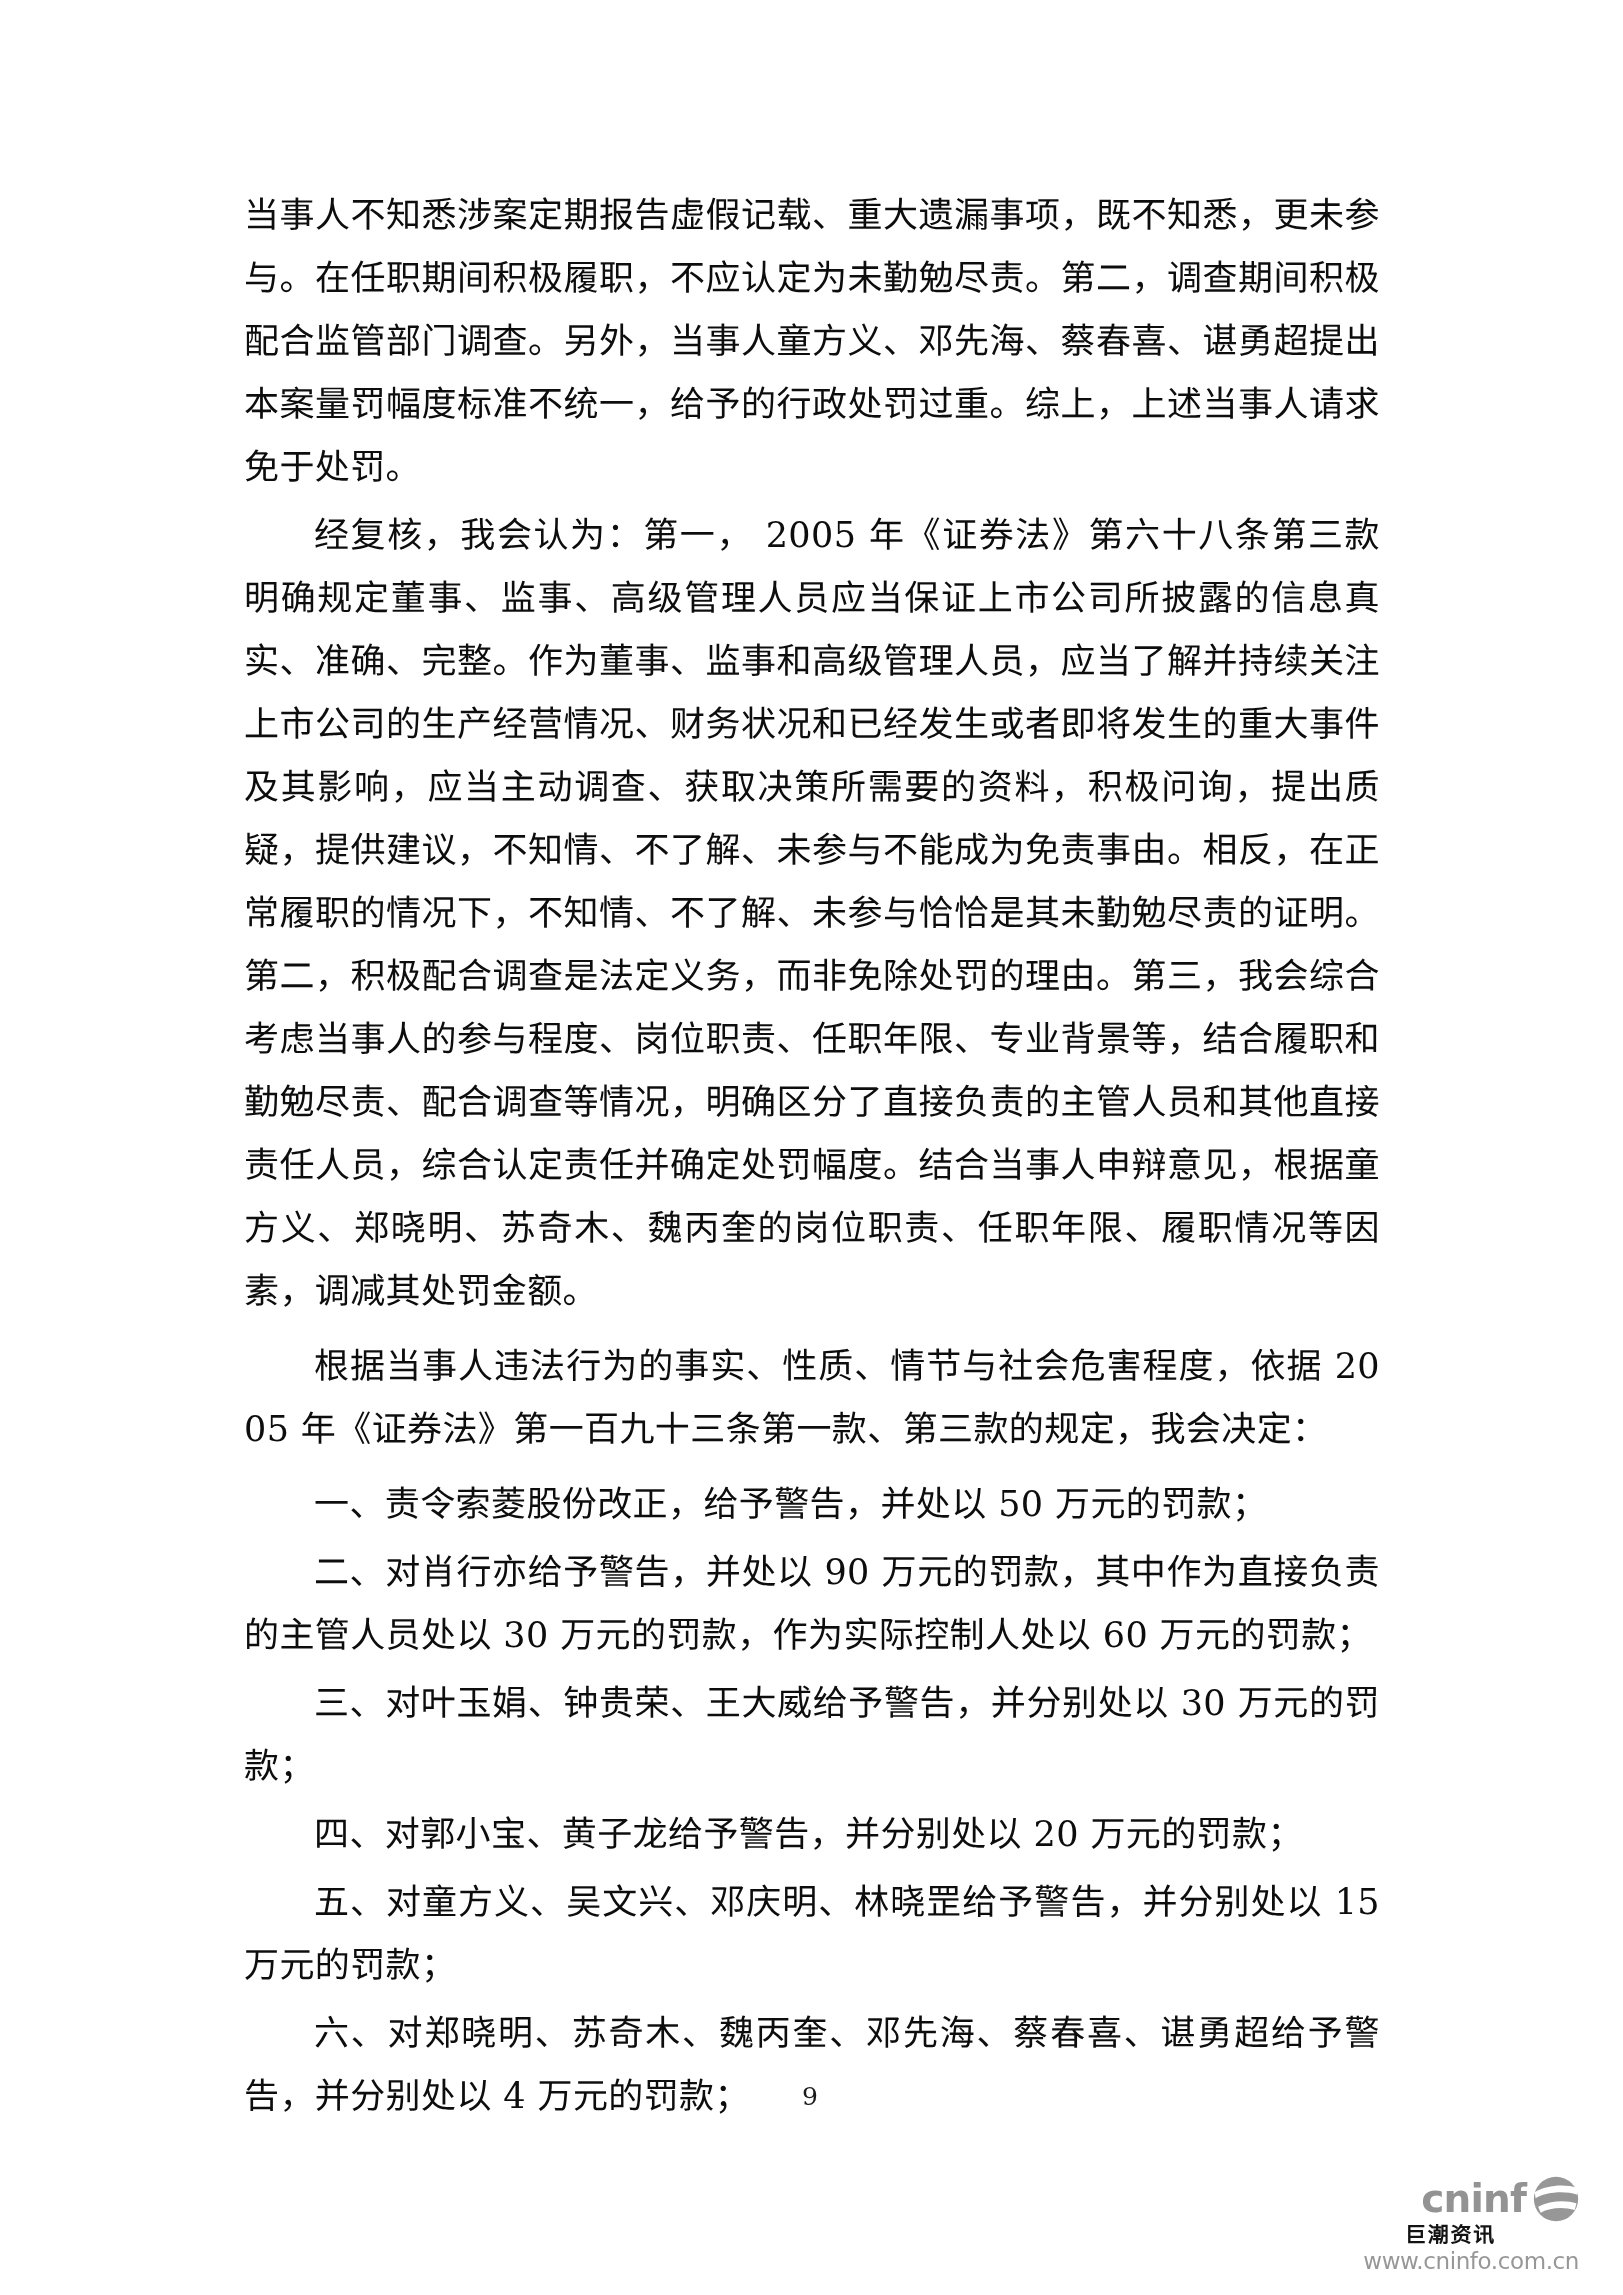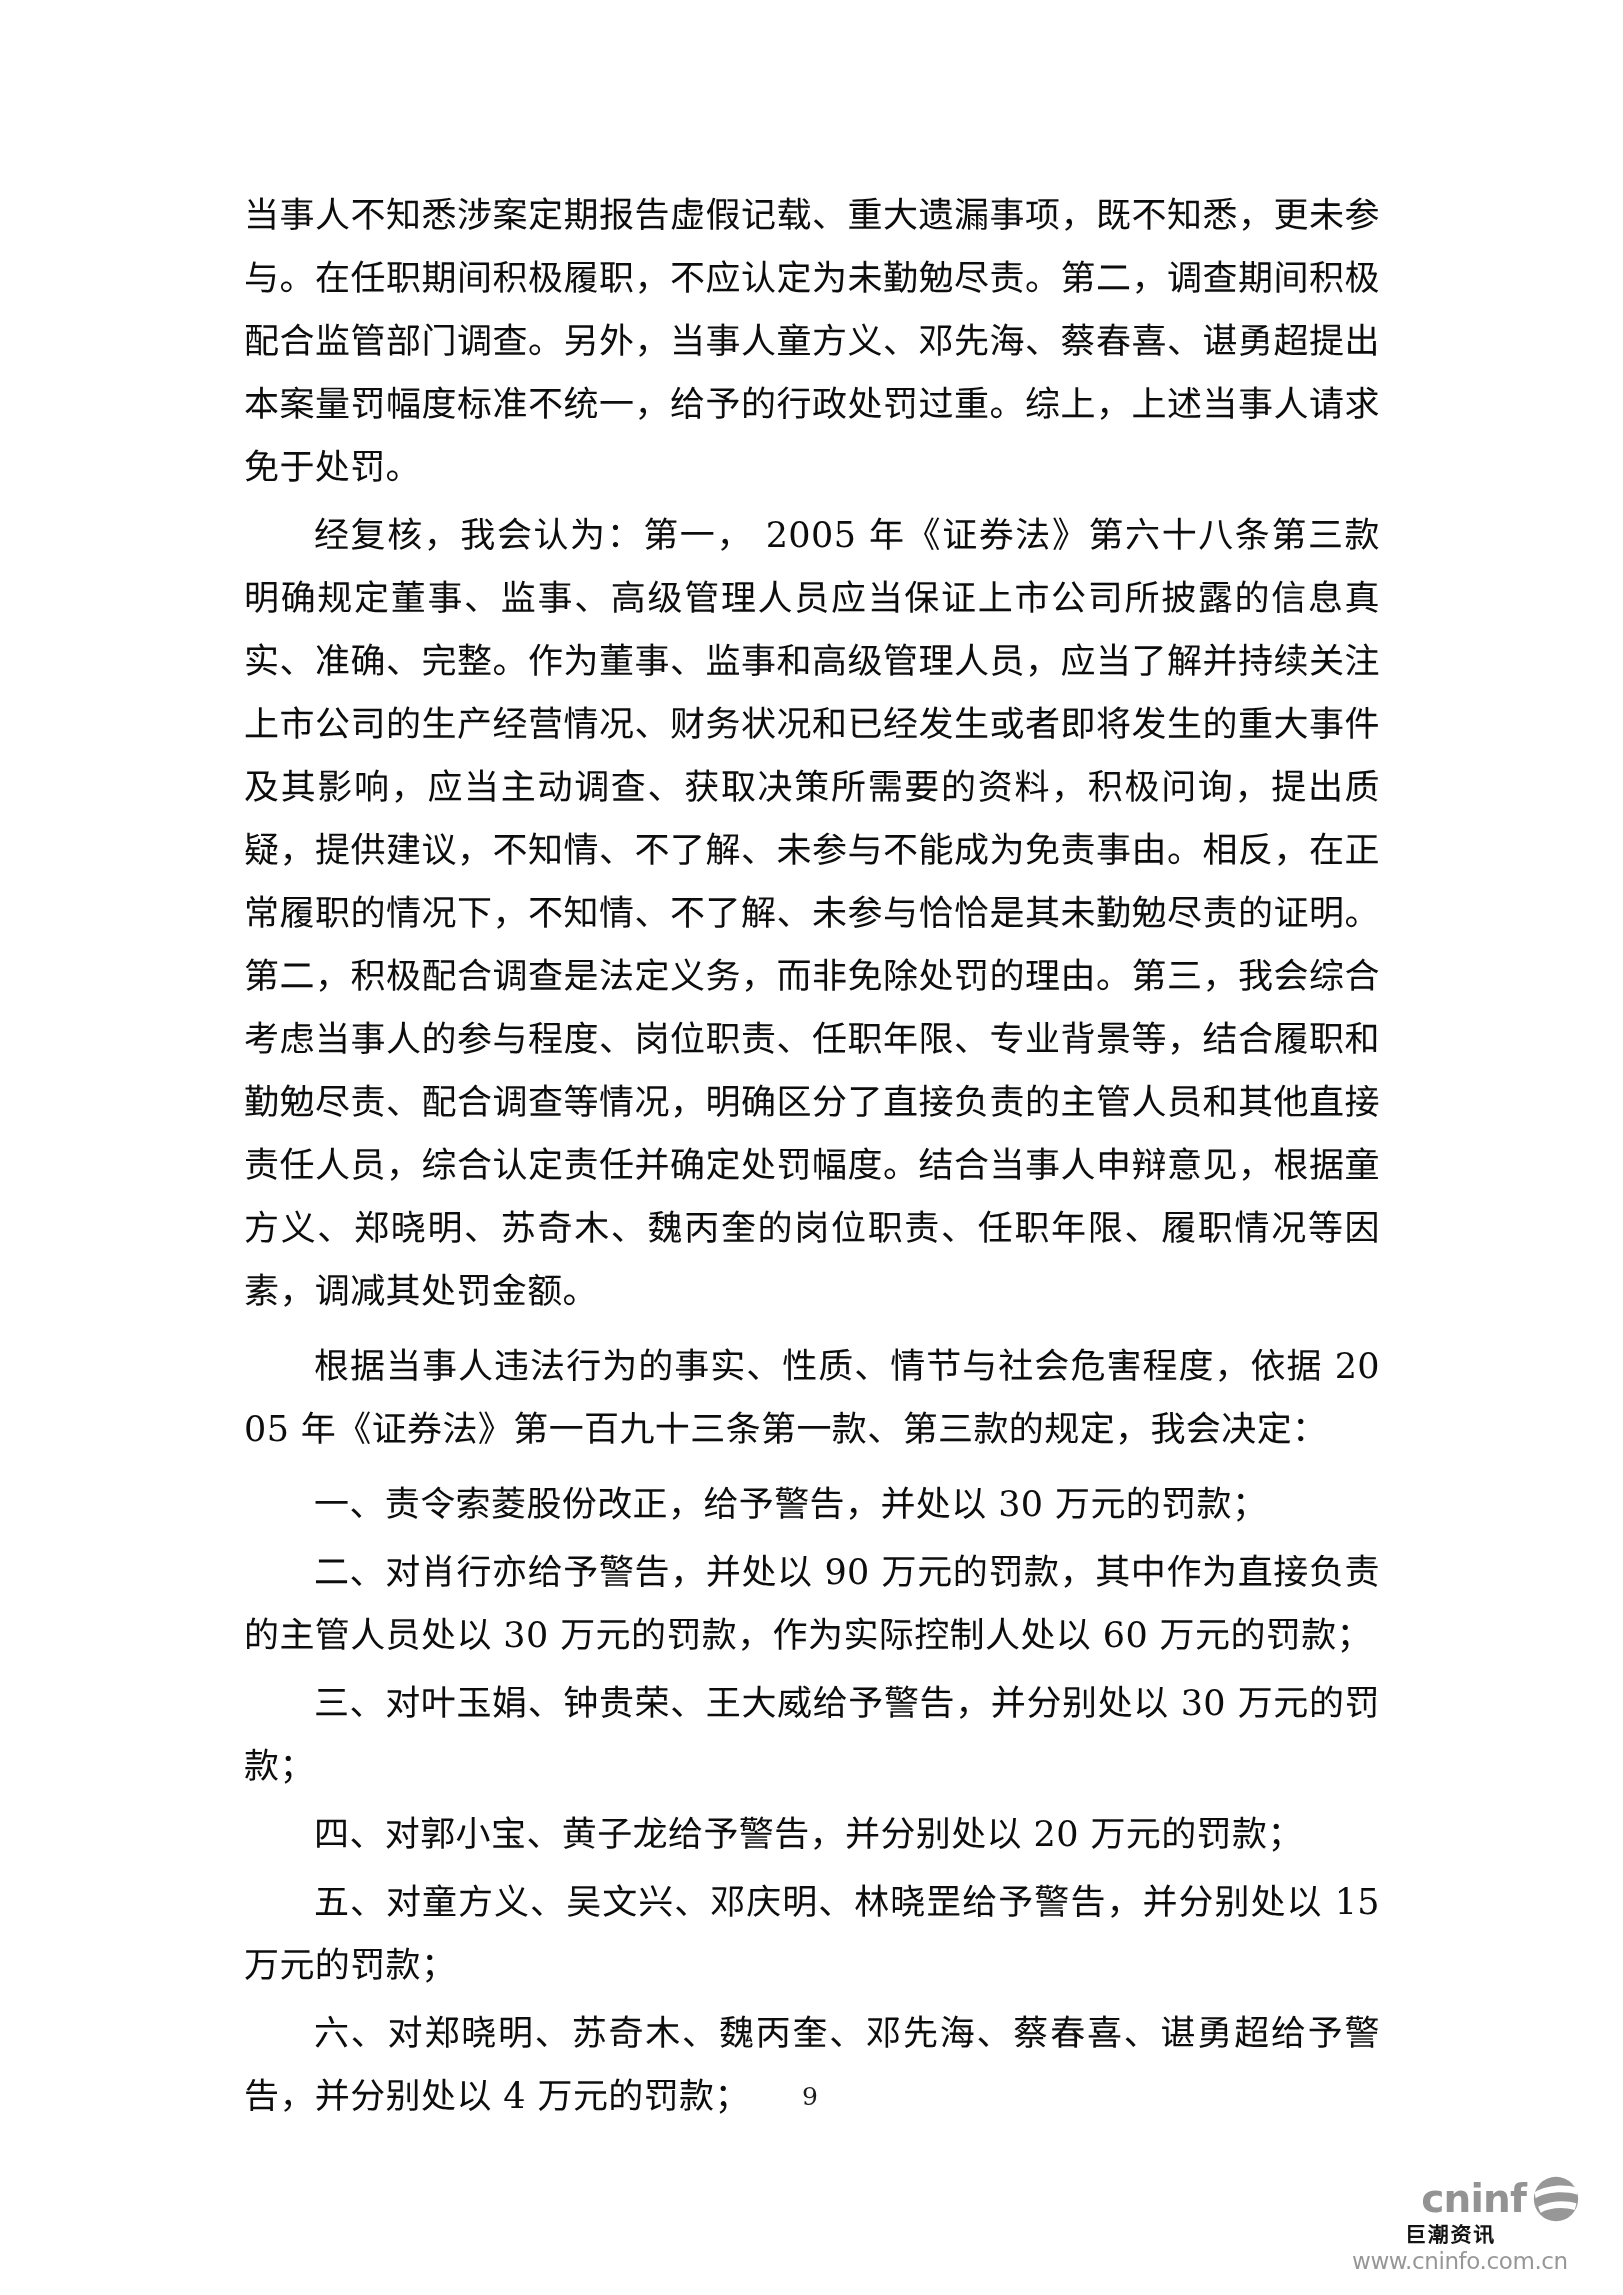--- a/index.html
+++ b/index.html
@@ -87,42 +87,42 @@
     text-align: center;
     font-family: "DejaVu Sans", "Liberation Sans", sans-serif;
     font-weight: bold;
     font-size: 21px;
     line-height: 25px;
     letter-spacing: 1.7px;
     color: #000000;
     padding-right: 30px;
   }
   .logo-url {
-    text-align: left;
+    text-align: right;
     font-family: "DejaVu Sans", "Liberation Sans", sans-serif;
     font-size: 23px;
     line-height: 27px;
     color: #8f8f8f;
     letter-spacing: -0.4px;
   }
 </style>
 </head>
 <body>
 
 <div class="page">
 
   <div class="text-block">
 
     <p class="para">当事人不知悉涉案定期报告虚假记载、重大遗漏事项，既不知悉，更未参与。在任职期间积极履职，不应认定为未勤勉尽责。第二，调查期间积极配合监管部门调查。另外，当事人童方义、邓先海、蔡春喜、谌勇超提出本案量罚幅度标准不统一，给予的行政处罚过重。综上，上述当事人请求免于处罚。</p>
 
     <p class="para indent gap-sm">经复核，我会认为：第一， 2005 年《证券法》第六十八条第三款明确规定董事、监事、高级管理人员应当保证上市公司所披露的信息真实、准确、完整。作为董事、监事和高级管理人员，应当了解并持续关注上市公司的生产经营情况、财务状况和已经发生或者即将发生的重大事件及其影响，应当主动调查、获取决策所需要的资料，积极问询，提出质疑，提供建议，不知情、不了解、未参与不能成为免责事由。相反，在正常履职的情况下，不知情、不了解、未参与恰恰是其未勤勉尽责的证明。第二，积极配合调查是法定义务，而非免除处罚的理由。第三，我会综合考虑当事人的参与程度、岗位职责、任职年限、专业背景等，结合履职和勤勉尽责、配合调查等情况，明确区分了直接负责的主管人员和其他直接责任人员，综合认定责任并确定处罚幅度。结合当事人申辩意见，根据童方义、郑晓明、苏奇木、魏丙奎的岗位职责、任职年限、履职情况等因素，调减其处罚金额。</p>
 
     <p class="para indent gap-md">根据当事人违法行为的事实、性质、情节与社会危害程度，依据 2005 年《证券法》第一百九十三条第一款、第三款的规定，我会决定：</p>
 
-    <p class="para indent gap-md">一、责令索菱股份改正，给予警告，并处以 30 万元的罚款；</p>
+    <p class="para indent gap-md">一、责令索菱股份改正，给予警告，并处以 50 万元的罚款；</p>
 
     <p class="para indent gap-sm">二、对肖行亦给予警告，并处以 90 万元的罚款，其中作为直接负责的主管人员处以 30 万元的罚款，作为实际控制人处以 60 万元的罚款；</p>
 
     <p class="para indent gap-sm">三、对叶玉娟、钟贵荣、王大威给予警告，并分别处以 30 万元的罚款；</p>
 
     <p class="para indent gap-sm">四、对郭小宝、黄子龙给予警告，并分别处以 20 万元的罚款；</p>
 
     <p class="para indent gap-sm">五、对童方义、吴文兴、邓庆明、林晓罡给予警告，并分别处以 15 万元的罚款；</p>
 
     <p class="para indent gap-sm">六、对郑晓明、苏奇木、魏丙奎、邓先海、蔡春喜、谌勇超给予警告，并分别处以 4 万元的罚款；</p>

